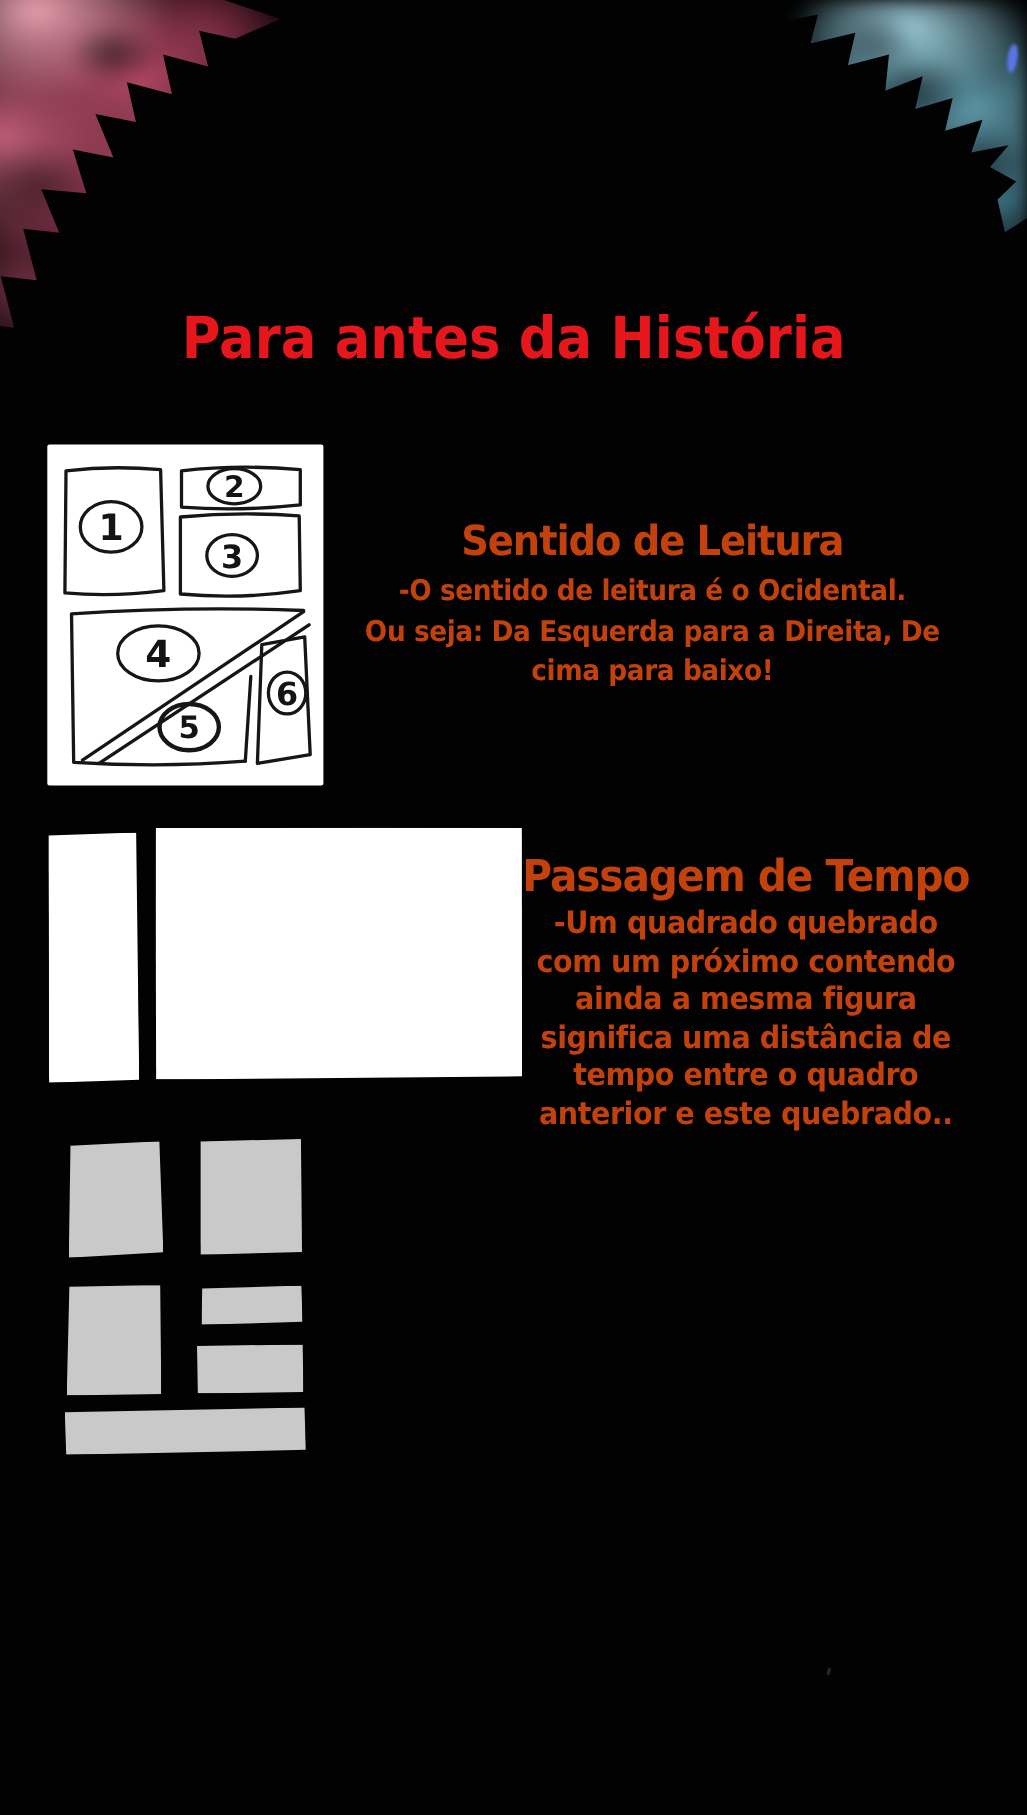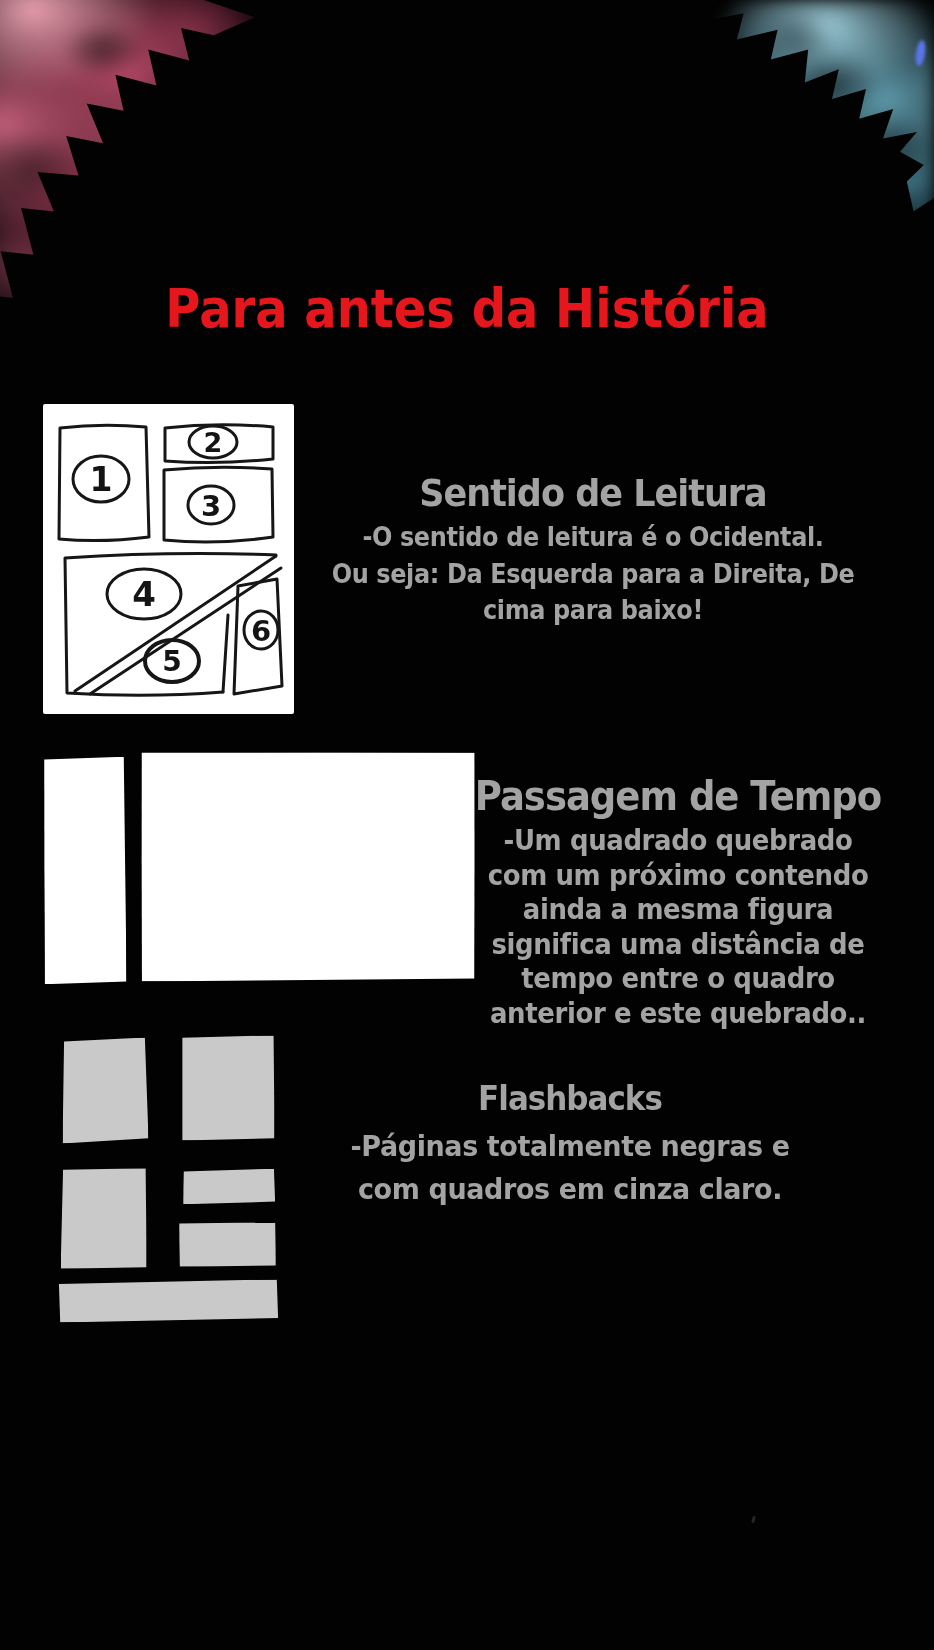--- a/index.html
+++ b/index.html
@@ -59,21 +59,21 @@
     background:#5a74e8; border-radius:50%; filter:blur(1.5px); transform:rotate(8deg); }
 
   
   .title {
     position:absolute; left:0; top:246px; width:100%;
     text-align:center; color:#e5171d; font-size:48px; font-weight:bold;
     line-height:60px; transform:scaleY(1.1); white-space:nowrap;
   }
 
   
-  .txt { position:absolute; color:#a3a3a3; text-align:center; }
+  .txt { position:absolute; color:#c2410c; text-align:center; }
   .txt .heading { font-weight:bold; white-space:nowrap; letter-spacing:-1px; transform:scaleY(1.08); }
   .txt .line { font-weight:bold; white-space:nowrap; letter-spacing:-0.4px; transform:scaleY(1.08); }
 
   .sec-reading { left:318px; top:467px; width:550px; }
   .sec-reading .heading { font-size:35px; line-height:52px; }
   .sec-reading .line { font-size:24px; line-height:36.5px; }
 
   .sec-time { left:468px; top:740px; width:420px;margin-top:31px; }
   .sec-time .heading { font-size:37px; line-height:52px; }
   .sec-time .line { font-size:26px; line-height:34.6px; }
@@ -179,20 +179,15 @@
     <div class="line">anterior e este quebrado..</div>
   </div>
 
   <div class="grect g-a"></div>
   <div class="grect g-b"></div>
   <div class="grect g-c"></div>
   <div class="grect g-d"></div>
   <div class="grect g-e"></div>
   <div class="grect g-f"></div>
 
-  <div class="txt sec-flash">
-    <div class="heading">Flashbacks</div>
-    <div class="line">-Páginas totalmente negras e</div>
-    <div class="line">com quadros em cinza claro.</div>
-  </div>
 
   <div class="speck"></div>
 </div>
 
 </body></html>

